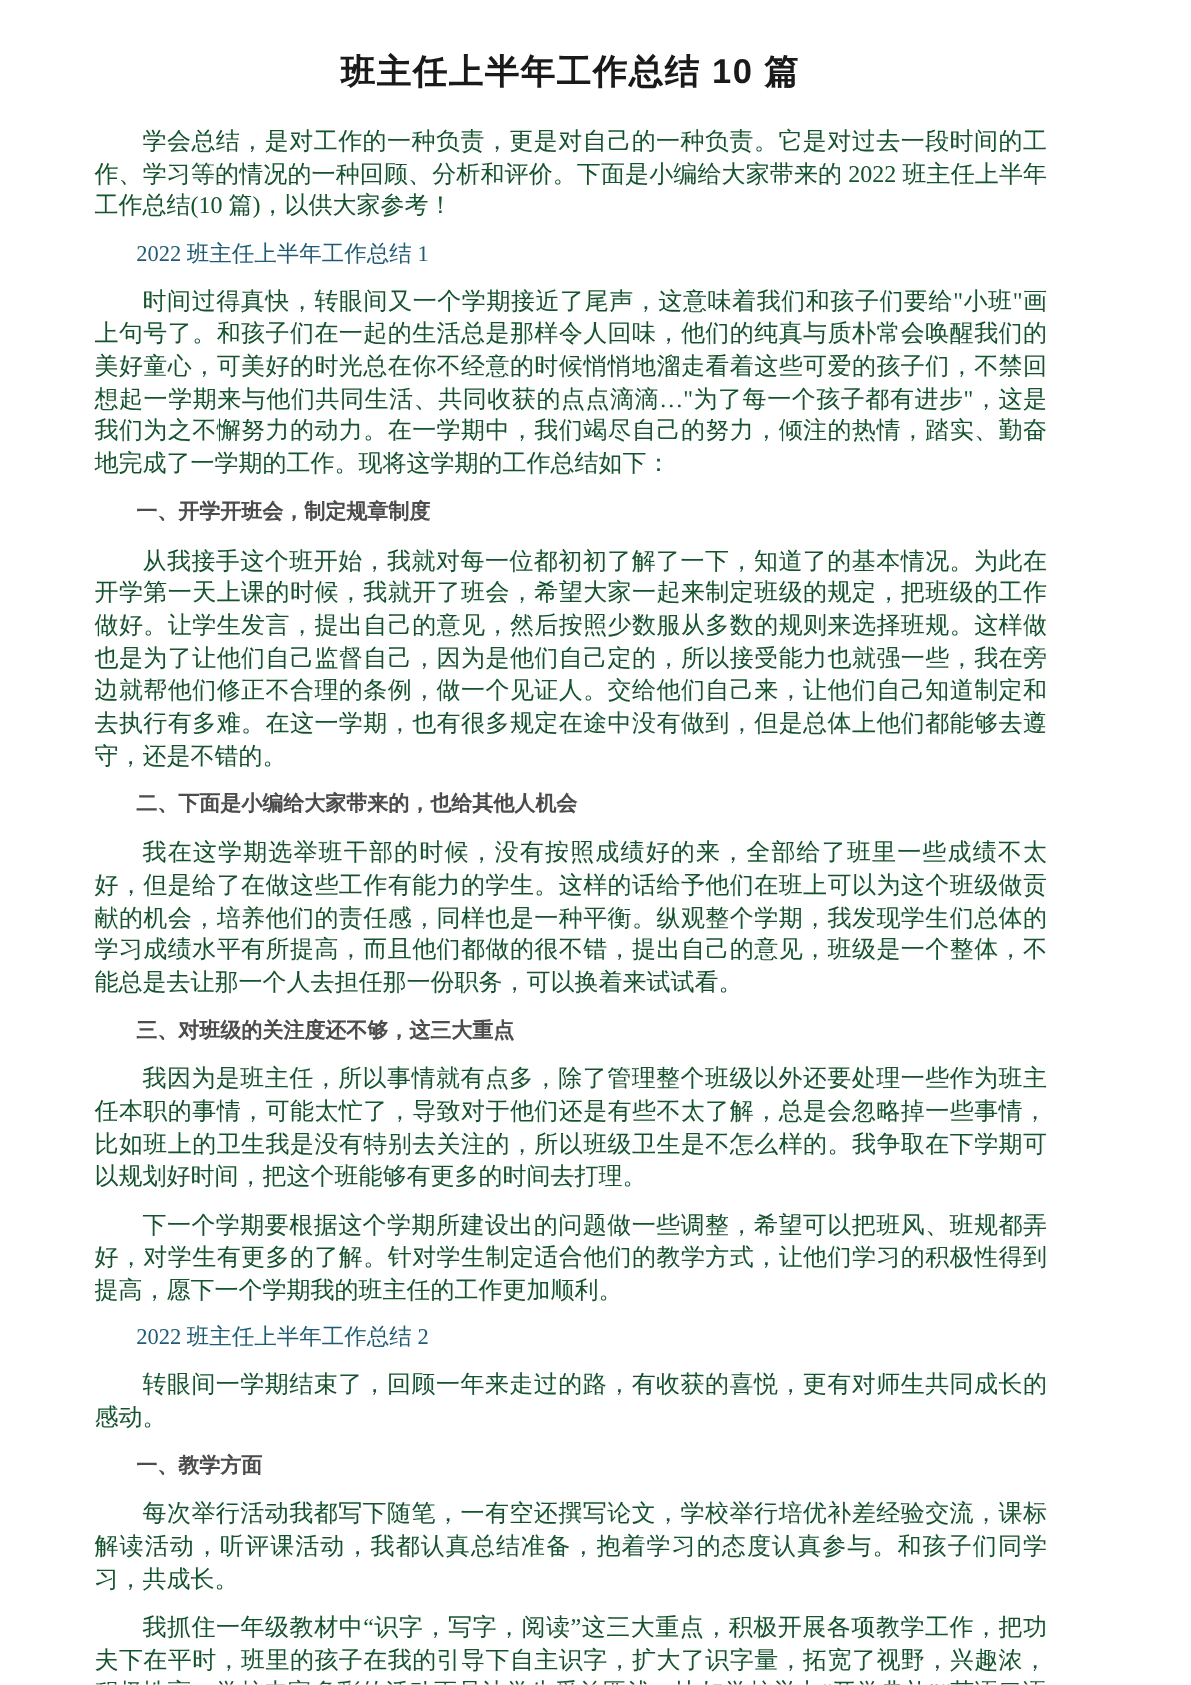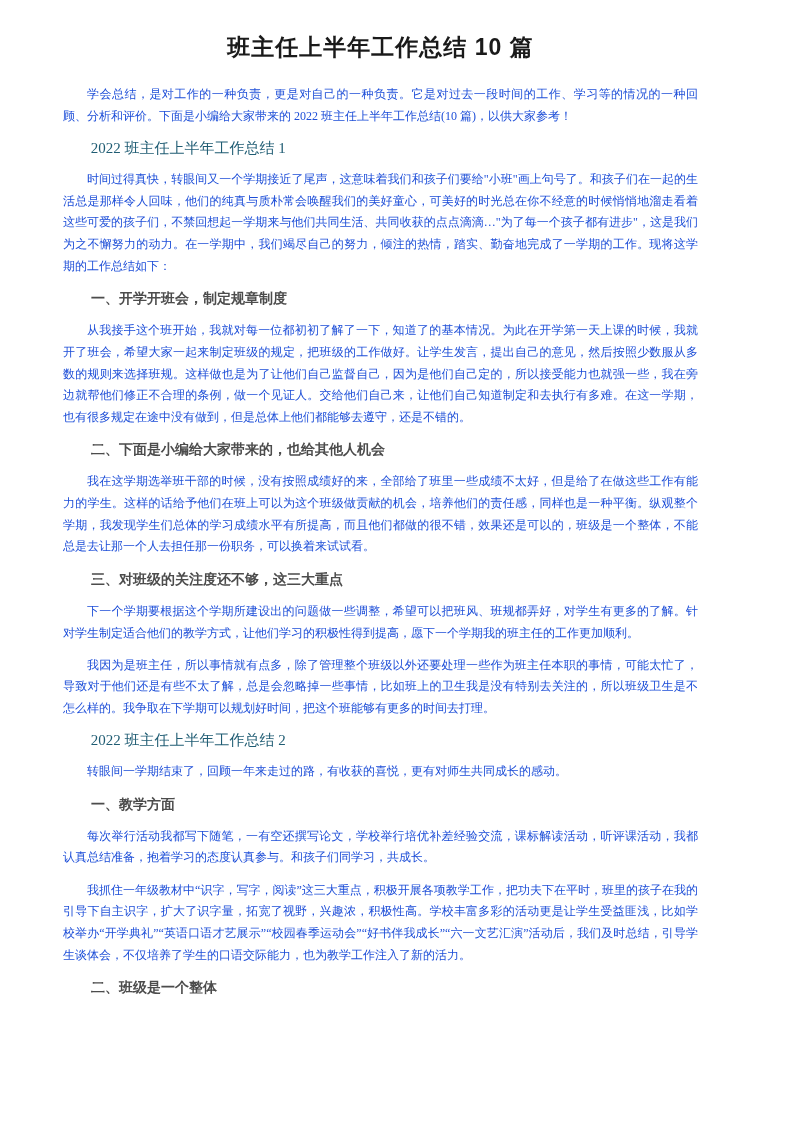--- a/index.html
+++ b/index.html
@@ -24,23 +24,23 @@
     font-family: "Liberation Sans", "DejaVu Sans", sans-serif;
     font-size: 23px;
     font-weight: bold;
     color: #1a1a1a;
     text-align: center;
     line-height: 30px;
     margin: 0 0 22px 0;
     letter-spacing: 1px;
   }
   .para {
-    font-size: 12px;
+    font-size: 16px;
     line-height: 21.7px;
-    color: #1d4ed8;
+    color: #14532d;
     text-align: justify;
     text-indent: 2em;
     margin: 0 0 10.5px 0;
     word-break: break-all;
   }
   .blue-heading {
     font-size: 15px;
     font-weight: normal;
     color: #1f5c73;
     line-height: 20px;
@@ -67,27 +67,27 @@
   <h2 class="blue-heading">2022 班主任上半年工作总结 1</h2>
 
   <p class="para">时间过得真快，转眼间又一个学期接近了尾声，这意味着我们和孩子们要给"小班"画上句号了。和孩子们在一起的生活总是那样令人回味，他们的纯真与质朴常会唤醒我们的美好童心，可美好的时光总在你不经意的时候悄悄地溜走看着这些可爱的孩子们，不禁回想起一学期来与他们共同生活、共同收获的点点滴滴…"为了每一个孩子都有进步"，这是我们为之不懈努力的动力。在一学期中，我们竭尽自己的努力，倾注的热情，踏实、勤奋地完成了一学期的工作。现将这学期的工作总结如下：</p>
 
   <h3 class="sub-heading">一、开学开班会，制定规章制度</h3>
 
   <p class="para">从我接手这个班开始，我就对每一位都初初了解了一下，知道了的基本情况。为此在开学第一天上课的时候，我就开了班会，希望大家一起来制定班级的规定，把班级的工作做好。让学生发言，提出自己的意见，然后按照少数服从多数的规则来选择班规。这样做也是为了让他们自己监督自己，因为是他们自己定的，所以接受能力也就强一些，我在旁边就帮他们修正不合理的条例，做一个见证人。交给他们自己来，让他们自己知道制定和去执行有多难。在这一学期，也有很多规定在途中没有做到，但是总体上他们都能够去遵守，还是不错的。</p>
 
   <h3 class="sub-heading">二、下面是小编给大家带来的，也给其他人机会</h3>
 
-  <p class="para">我在这学期选举班干部的时候，没有按照成绩好的来，全部给了班里一些成绩不太好，但是给了在做这些工作有能力的学生。这样的话给予他们在班上可以为这个班级做贡献的机会，培养他们的责任感，同样也是一种平衡。纵观整个学期，我发现学生们总体的学习成绩水平有所提高，而且他们都做的很不错，效果还是可以的，班级是一个整体，不能总是去让那一个人去担任那一份职务，可以换着来试试看。</p>
+  <p class="para">我在这学期选举班干部的时候，没有按照成绩好的来，全部给了班里一些成绩不太好，但是给了在做这些工作有能力的学生。这样的话给予他们在班上可以为这个班级做贡献的机会，培养他们的责任感，同样也是一种平衡。纵观整个学期，我发现学生们总体的学习成绩水平有所提高，而且他们都做的很不错，提出自己的意见，班级是一个整体，不能总是去让那一个人去担任那一份职务，可以换着来试试看。</p>
 
   <h3 class="sub-heading">三、对班级的关注度还不够，这三大重点</h3>
 
+  <p class="para">我因为是班主任，所以事情就有点多，除了管理整个班级以外还要处理一些作为班主任本职的事情，可能太忙了，导致对于他们还是有些不太了解，总是会忽略掉一些事情，比如班上的卫生我是没有特别去关注的，所以班级卫生是不怎么样的。我争取在下学期可以规划好时间，把这个班能够有更多的时间去打理。</p>
+
   <p class="para">下一个学期要根据这个学期所建设出的问题做一些调整，希望可以把班风、班规都弄好，对学生有更多的了解。针对学生制定适合他们的教学方式，让他们学习的积极性得到提高，愿下一个学期我的班主任的工作更加顺利。</p>
-
-  <p class="para">我因为是班主任，所以事情就有点多，除了管理整个班级以外还要处理一些作为班主任本职的事情，可能太忙了，导致对于他们还是有些不太了解，总是会忽略掉一些事情，比如班上的卫生我是没有特别去关注的，所以班级卫生是不怎么样的。我争取在下学期可以规划好时间，把这个班能够有更多的时间去打理。</p>
 
   <h2 class="blue-heading">2022 班主任上半年工作总结 2</h2>
 
   <p class="para">转眼间一学期结束了，回顾一年来走过的路，有收获的喜悦，更有对师生共同成长的感动。</p>
 
   <h3 class="sub-heading">一、教学方面</h3>
 
   <p class="para">每次举行活动我都写下随笔，一有空还撰写论文，学校举行培优补差经验交流，课标解读活动，听评课活动，我都认真总结准备，抱着学习的态度认真参与。和孩子们同学习，共成长。</p>
 
   <p class="para">我抓住一年级教材中“识字，写字，阅读”这三大重点，积极开展各项教学工作，把功夫下在平时，班里的孩子在我的引导下自主识字，扩大了识字量，拓宽了视野，兴趣浓，积极性高。学校丰富多彩的活动更是让学生受益匪浅，比如学校举办“开学典礼”“英语口语才艺展示”“校园春季运动会”“好书伴我成长”“六一文艺汇演”活动后，我们及时总结，引导学生谈体会，不仅培养了学生的口语交际能力，也为教学工作注入了新的活力。</p>

